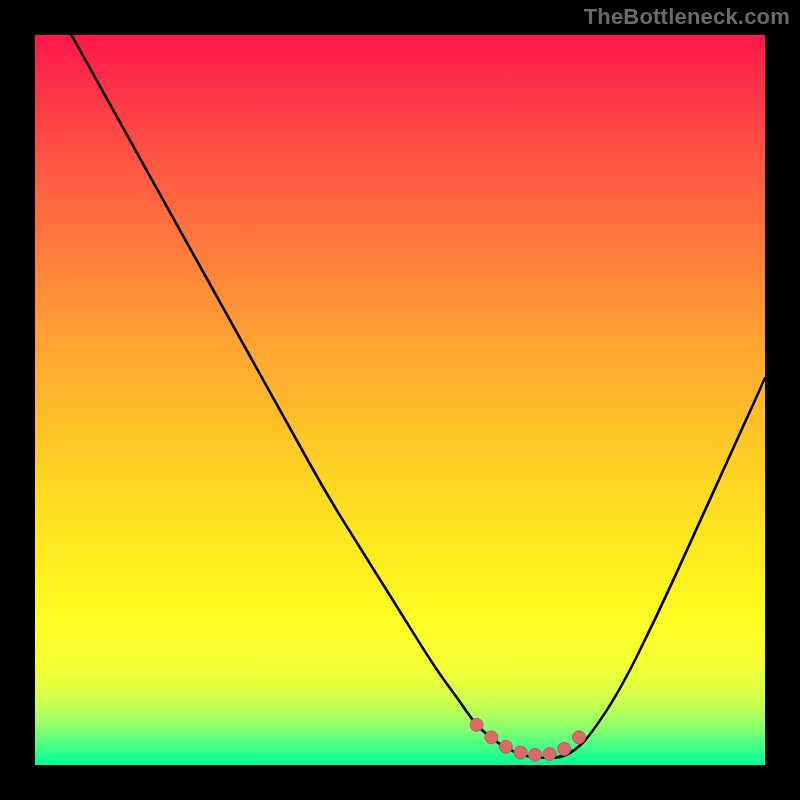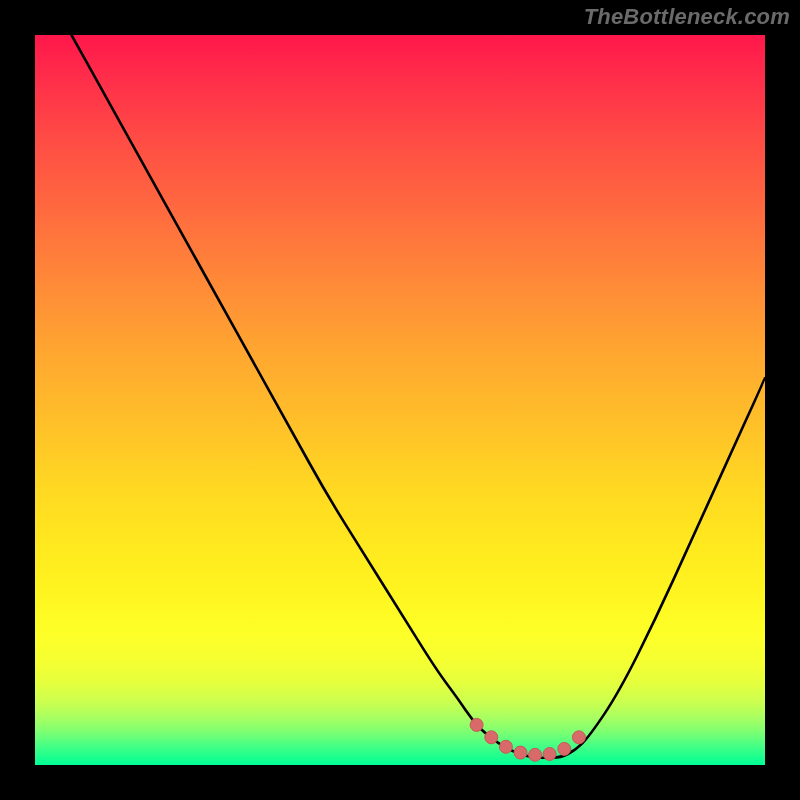--- a/index.html
+++ b/index.html
@@ -19,21 +19,20 @@
   }
   .watermark {
     position: absolute;
     top: 4px;
     right: 10px;
     color: #6a6a6a;
     font-size: 22px;
     font-weight: 600;
     letter-spacing: 0.2px;
     z-index: 10;
-    font-style: italic;
   }
   .plot-area {
     position: absolute;
     left: 35px;
     top: 35px;
     width: 730px;
     height: 730px;
     overflow: hidden;
   }
   .gradient {

